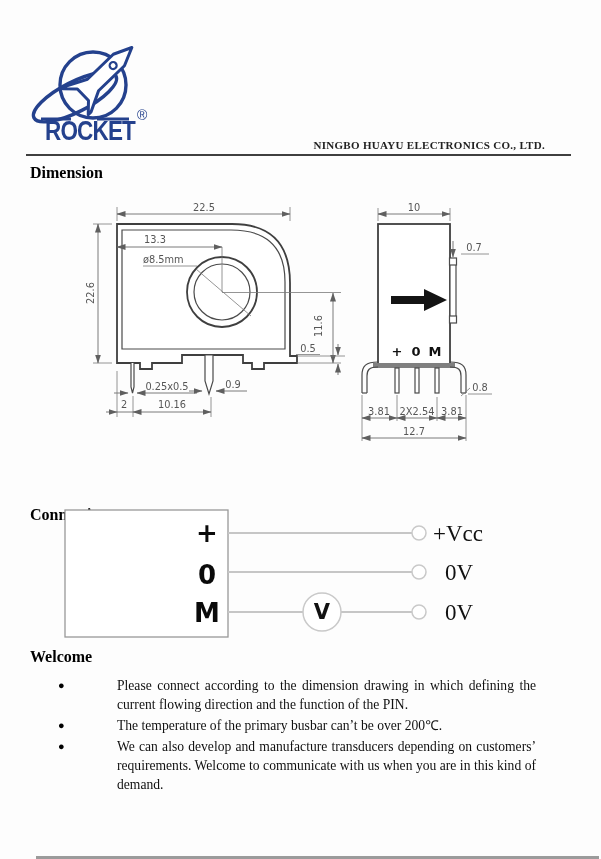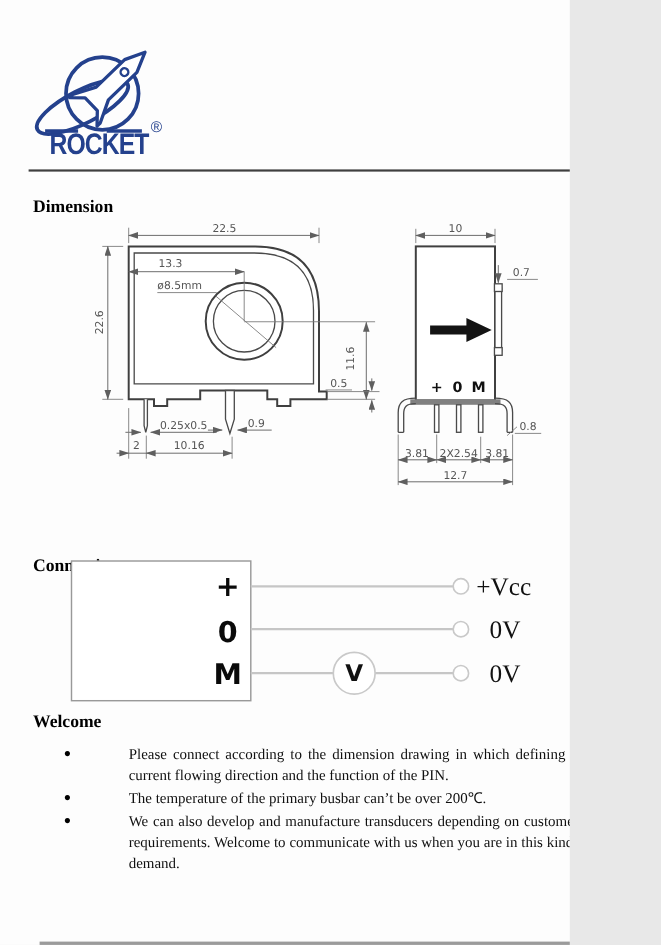--- a/index.html
+++ b/index.html
@@ -1,37 +1,37 @@
 <!DOCTYPE html>
 <html><head>
 <meta charset="utf-8">
 <style>
   html,body { margin:0; padding:0; background:#e8e8e8; }
   .page {
-    position:relative; width:518px; height:859px;
+    position:relative; width:601px; height:859px;
     background:#fdfdfd; overflow:hidden;
     font-family:"Liberation Serif", serif; color:#111;
   }
   
   .logo-svg { position:absolute; left:27px; top:33px; }
   .company {
     position:absolute; left:250px; top:139px; width:295px;
     text-align:right; font:700 11px "Liberation Serif", serif;
     color:#222; letter-spacing:.3px;
   }
   .header-rule {
     position:absolute; left:26px; top:154px; width:545px; height:2px;
     background:#3f3f3f;
   }
   
   .section-title {
     position:absolute; left:30px;
     font:700 16px "Liberation Serif", serif; color:#000;
   }
-  #title-dimension { top:180px; }
+  #title-dimension { top:164px; }
   #title-connection { top:484px;margin-top:22px; }
   #title-notices { top:648px; }
 
   .drawings-svg { position:absolute; left:0; top:195px; }
   .connection-svg { position:absolute; left:0; top:500px; }
 
   
   .body-ln { stroke:#3f3f3f; stroke-width:1.8; fill:none; }
   .body-ln2 { stroke:#4a4a4a; stroke-width:1.2; fill:none; }
   .fillw { fill:#ffffff; }
@@ -66,20 +66,21 @@
       <g transform="rotate(46 66 52) translate(0,-6)">
         <path class="fillw" stroke-linejoin="round" stroke-width="3" d="M66,4 L74,22 L74,58 L84,78 L84,82 L74,72 L58,72 L48,82 L48,78 L58,58 L58,22 Z"></path>
         <circle cx="66" cy="30" r="3.5" stroke-width="2.2"></circle>
       </g>
       <path stroke-width="3.2" d="M14,86 H44 M70,86 H102"></path>
     </g>
     <text x="18" y="107" fill="#24418d" textLength="90" lengthAdjust="spacingAndGlyphs" style="font:700 27px 'Liberation Sans', sans-serif; letter-spacing:-1px;">ROCKET</text>
     <text x="110" y="87" fill="#24418d" style="font:14px 'Liberation Sans', sans-serif;">®</text>
   </svg>
 
+  <div class="company">NINGBO HUAYU ELECTRONICS CO., LTD.</div>
   <div class="header-rule"></div>
 
   <div class="section-title" id="title-dimension">Dimension</div>
 
   <svg class="drawings-svg" width="601" height="260" viewBox="0 0 601 260">
     <defs>
       <marker id="arr" markerWidth="9" markerHeight="8" refX="8.5" refY="3" orient="auto-start-reverse" markerUnits="userSpaceOnUse">
         <path d="M0,0 L9,3 L0,6 Z" fill="#5f5f5f"></path>
       </marker>
     </defs>

